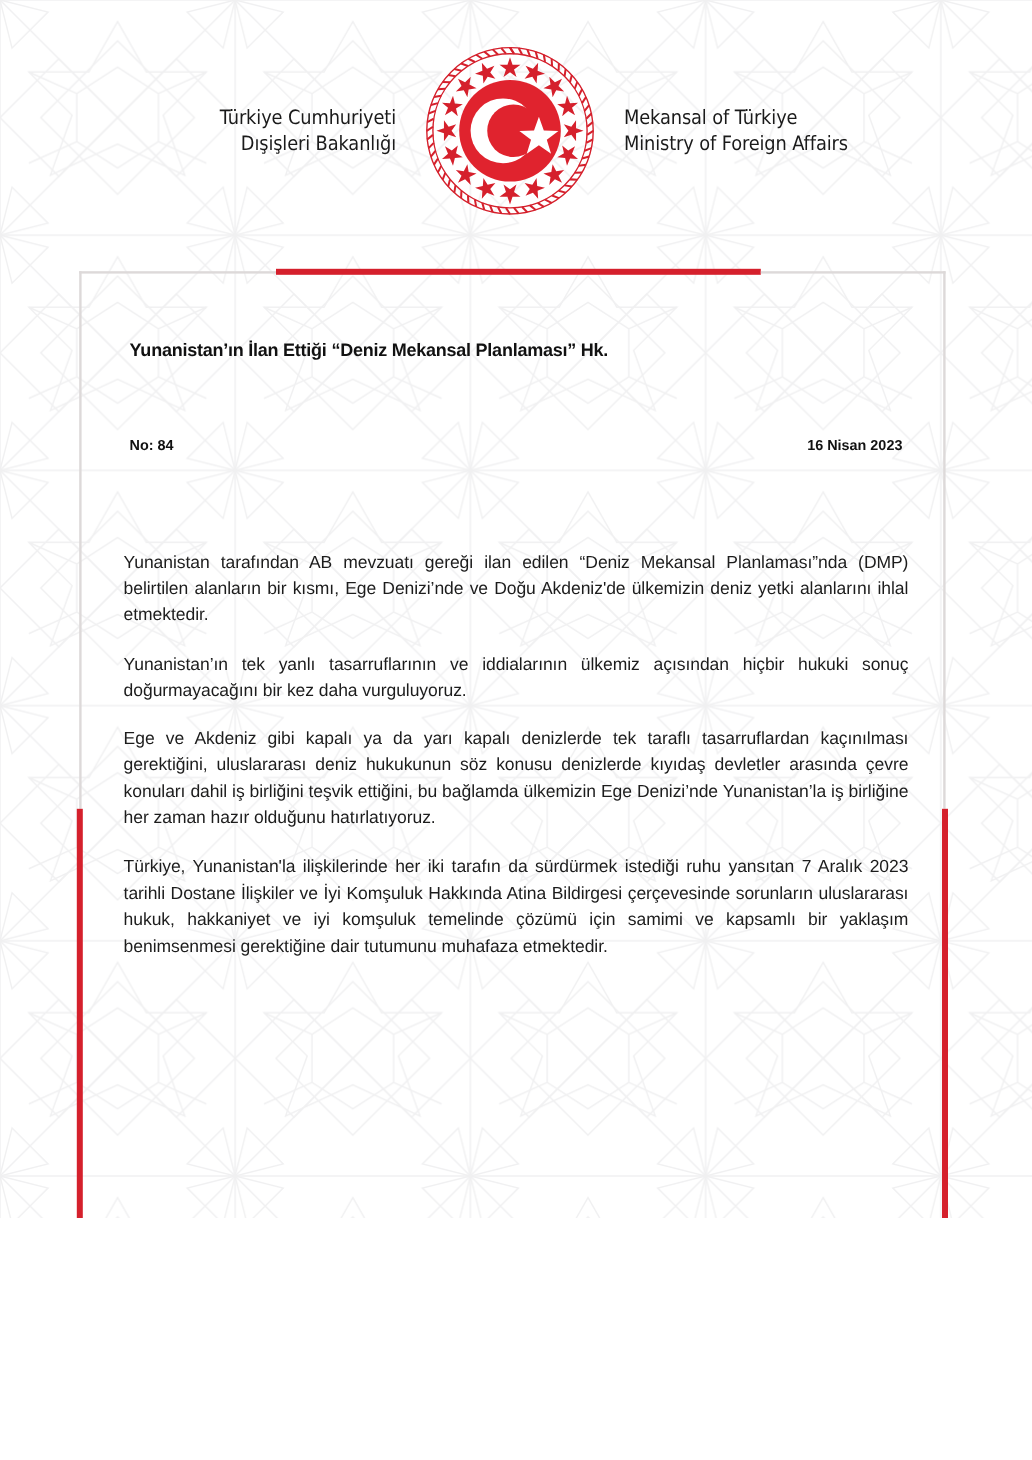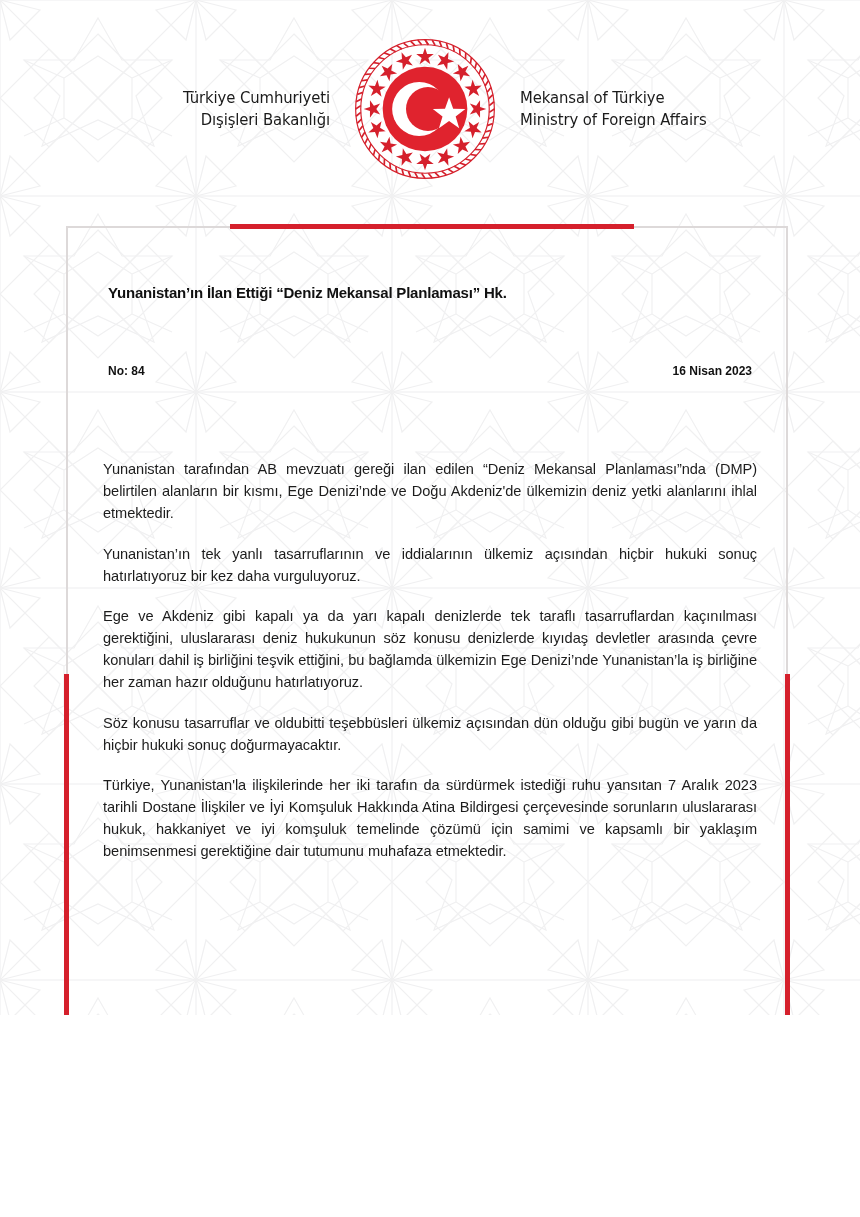--- a/index.html
+++ b/index.html
@@ -395,23 +395,22 @@
 
     <h1 class="doc-title">Yunanistan’ın İlan Ettiği “Deniz Mekansal Planlaması” Hk.</h1>
 
     <div class="meta-row">
       <span>No: 84</span>
       <span>16 Nisan 2023</span>
     </div>
 
     <div class="body-copy">
       <p class="para">Yunanistan tarafından AB mevzuatı gereği ilan edilen “Deniz Mekansal Planlaması”nda (DMP) belirtilen alanların bir kısmı, Ege Denizi’nde ve Doğu Akdeniz'de ülkemizin deniz yetki alanlarını ihlal etmektedir.</p>
-      <p class="para">Yunanistan’ın tek yanlı tasarruflarının ve iddialarının ülkemiz açısından hiçbir hukuki sonuç hatırlatıyoruz bir kez daha vurguluyoruz.</p>
+      <p class="para">Yunanistan’ın tek yanlı tasarruflarının ve iddialarının ülkemiz açısından hiçbir hukuki sonuç doğurmayacağını bir kez daha vurguluyoruz.</p>
       <p class="para">Ege ve Akdeniz gibi kapalı ya da yarı kapalı denizlerde tek taraflı tasarruflardan kaçınılması gerektiğini, uluslararası deniz hukukunun söz konusu denizlerde kıyıdaş devletler arasında çevre konuları dahil iş birliğini teşvik ettiğini, bu bağlamda ülkemizin Ege Denizi’nde Yunanistan’la iş birliğine her zaman hazır olduğunu hatırlatıyoruz.</p>
-      <p class="para">Söz konusu tasarruflar ve oldubitti teşebbüsleri ülkemiz açısından dün olduğu gibi bugün ve yarın da hiçbir hukuki sonuç doğurmayacaktır.</p>
       <p class="para">Türkiye, Yunanistan'la ilişkilerinde her iki tarafın da sürdürmek istediği ruhu yansıtan 7 Aralık 2023 tarihli Dostane İlişkiler ve İyi Komşuluk Hakkında Atina Bildirgesi çerçevesinde sorunların uluslararası hukuk, hakkaniyet ve iyi komşuluk temelinde çözümü için samimi ve kapsamlı bir yaklaşım benimsenmesi gerektiğine dair tutumunu muhafaza etmektedir.</p>
     </div>
 
     <div class="footer-url">www.mfa.gov.tr</div>
 
   </div>
 
 </div>
 
 </body></html>

